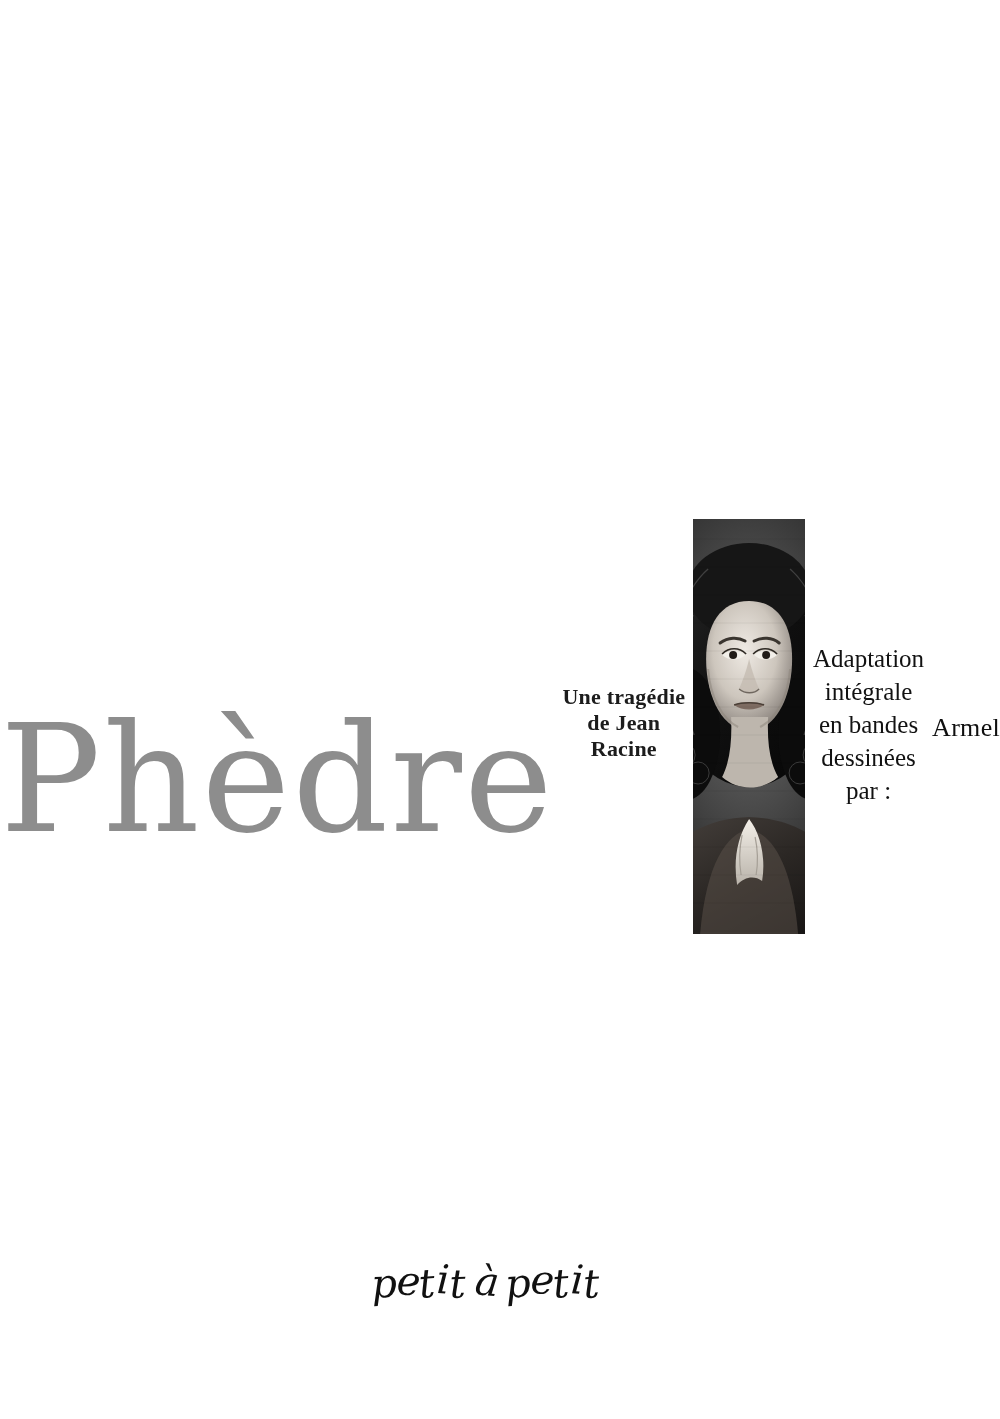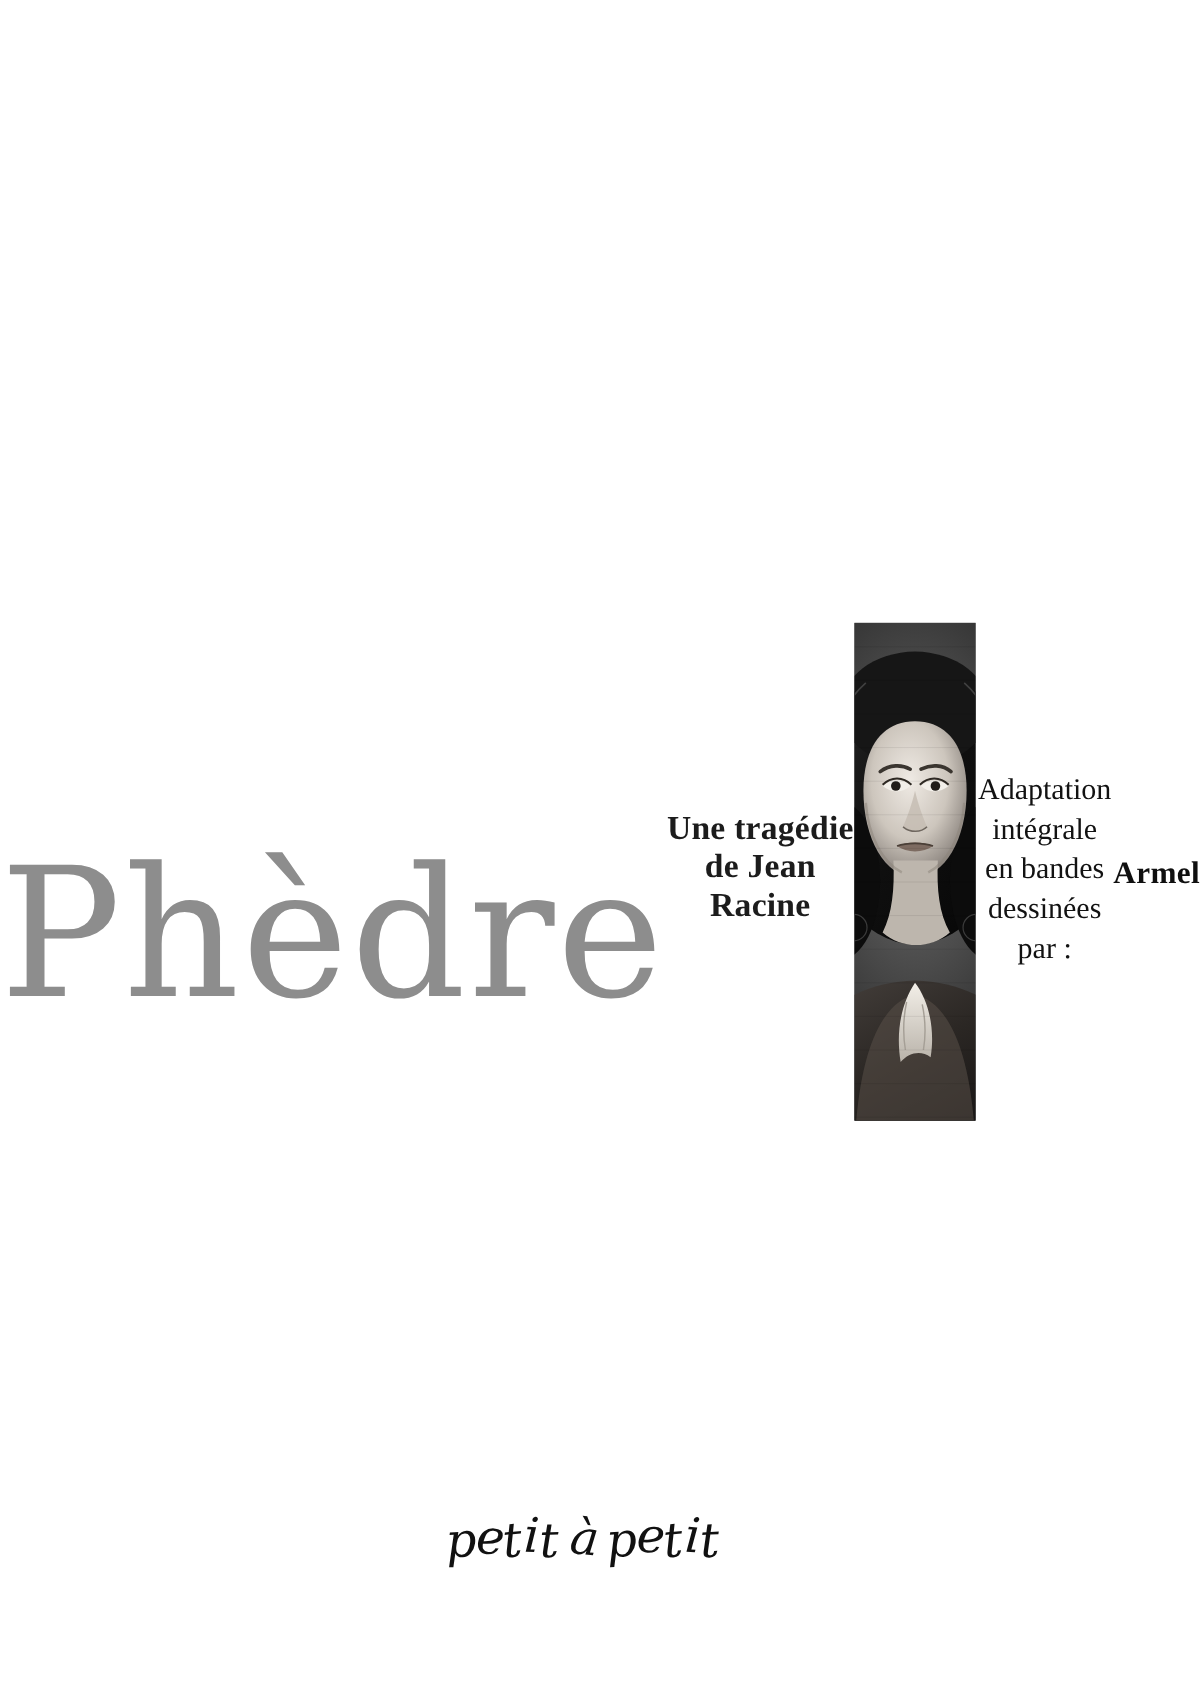--- a/index.html
+++ b/index.html
@@ -34,21 +34,21 @@
     color: #8d8d8d;
     letter-spacing: 2px;
     text-align: center;
     user-select: none;
   }
 
   .subtitle {
     margin-top: 26px;
     font-family: "Liberation Serif", serif;
     font-weight: bold;
-    font-size: 28px;
+    font-size: 22px;
     color: #1c1c1c;
     text-align: center;
     letter-spacing: 0.2px;
   }
 
   
   .portrait-wrap {
     margin-top: 34px;
     width: 222px;
     height: 415px;
@@ -75,21 +75,21 @@
 
   .credits .line2 { display: block; }
 
   .author-block {
     margin-top: 36px;
     text-align: center;
   }
 
   .author-name {
     font-family: "Liberation Serif", serif;
-    font-weight: bold;
+    font-weight: normal;
     font-size: 26px;
     color: #0f0f0f;
     letter-spacing: 0.3px;
   }
 
   .author-role {
     margin-top: 5px;
     font-family: "Liberation Serif", serif;
     font-size: 24px;
     color: #121212;

